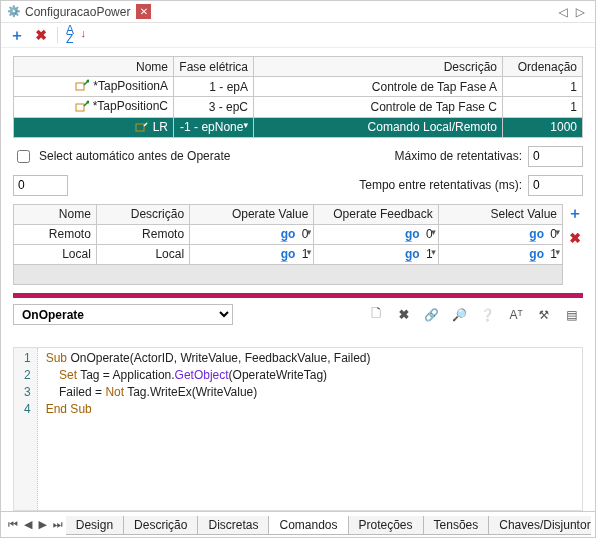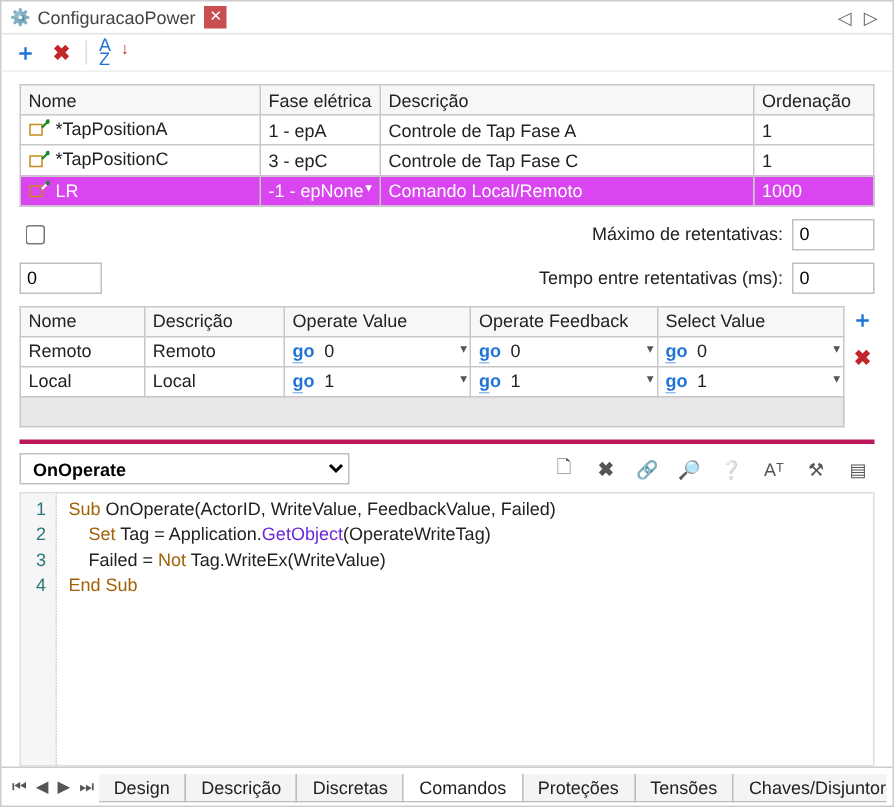--- a/index.html
+++ b/index.html
@@ -12,40 +12,40 @@
   .titlebar .spacer { flex:1; }
   .titlebar .nav { color:#666; padding:0 4px; cursor:default; }
   .toolbar { display:flex; align-items:center; gap:8px; padding:4px 8px; border-bottom:1px solid #eee;}
   .ic { display:inline-flex; align-items:center; justify-content:center; width:16px; height:16px; }
   .blue-plus { color:#1e73d6; font-weight:bold; font-size:15px; }
   .red-x { color:#c2262a; font-weight:bold; font-size:14px; }
   .sort-az { color:#1e73d6; font-size:10px; line-height:9px; display:flex; flex-direction:column; align-items:flex-start; position:relative;}
   .sort-az .arrow { position:absolute; right:-4px; top:2px; color:#c2262a; font-size:11px;}
   .body { flex:1; display:flex; flex-direction:column; padding: 8px 12px 0 12px; gap:8px; overflow:hidden;}
   table { border-collapse: collapse; width:100%; }
-  th, td { border:1px solid #c8c8c8; padding:2px 5px; text-align:left; height:20px; white-space:nowrap;}
+  th, td { border:1px solid #c8c8c8; padding:2px 5px; text-align:right; height:20px; white-space:nowrap;}
   th { background:#f7f7f7; font-weight:normal; }
-  tr.sel td { background:#d946ef; color:#fff; }
+  tr.sel td { background:#0f766e; color:#fff; }
   tr.sel td .obj-ic svg path { stroke:#fff; }
   .obj-ic { display:inline-block; vertical-align:middle; margin-right:4px;}
   .filler { background:#e7e7e7;}
   .controls-row { display:flex; align-items:center; gap:10px;}
   .controls-row label { white-space:nowrap; }
   select, input[type=text] { height:21px; border:1px solid #bfbfbf; padding:1px 4px; background:#fff;}
   button.std { height:22px; padding:0 14px; border:1px solid #bfbfbf; background:#f5f5f5; border-radius:3px;}
   button.std:disabled,button.dis { color:#a0a0a0; }
   .check { display:inline-flex; align-items:center; gap:4px;}
   .num-in { width:55px; text-align:left; }
   .mid-grid-wrap { display:flex; gap:4px; align-items:flex-start;}
   .mid-grid-wrap table { width:100%; }
   .sidebtns { display:flex; flex-direction:column; gap:8px; padding-top:2px;}
   .goval { color:#1e73d6; font-weight:bold; margin-right:3px;}
   .gocell { position:relative; }
   .gocell .dd { position:absolute; right:2px; top:2px; color:#555; font-size:9px;}
-  .script-sec { border-top:3px solid #be185d; padding-top:6px; display:flex; flex-direction:column; gap:4px; flex:1; min-height:0;}
+  .script-sec { border-top:5px solid #be185d; padding-top:6px; display:flex; flex-direction:column; gap:21px; flex:1; min-height:0;}
   .script-bar { display:flex; align-items:center; gap:6px;}
   .script-bar select { flex:0 0 220px; font-weight:bold;}
   .script-bar .icbtn { width:22px; height:22px; display:inline-flex; align-items:center; justify-content:center; border:1px solid transparent; border-radius:2px; color:#555;}
   .code { display:flex; font-family: Consolas, "Courier New", monospace; font-size:12.5px; border:1px solid #ddd; flex:1; min-height:70px; overflow:auto; line-height:17px;}
   .gutter { background:#f6f6f6; color:#2a787a; text-align:right; padding:2px 6px 2px 10px; border-right:1px dotted #ccc; user-select:none;}
   .codebody { padding:2px 8px; white-space:pre; }
   .kw { color:#a16207; }
   .mthd { color:#6d28d9; }
   .tabs { display:flex; align-items:center; border-top:1px solid #ccc; height:26px; padding:0 4px; gap:0;}
   .tabs .scroll { color:#555; padding:0 3px; font-size:11px;}
@@ -127,20 +127,21 @@
               <td>1000</td>
             </tr>
           </tbody>
       </table>
     </div>
 
 
     <div class="row2">
       <span class="check left">
         <input type="checkbox" style="">
+        <span>Select automático antes de Operate</span>
       </span>
       <span class="right">
         <span class="lbl">Máximo de retentativas:</span>
         <input class="num-in" type="text" value="0" style="">
       </span>
     </div>
 
     <div class="row2">
       <span class="left">
         <input class="num-in" type="text" value="0" style="">

